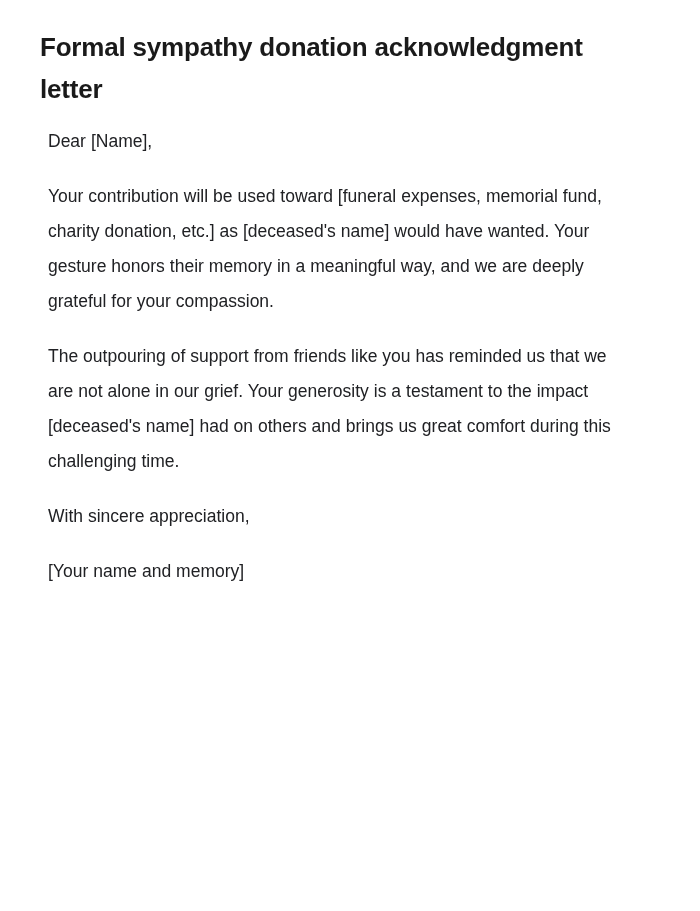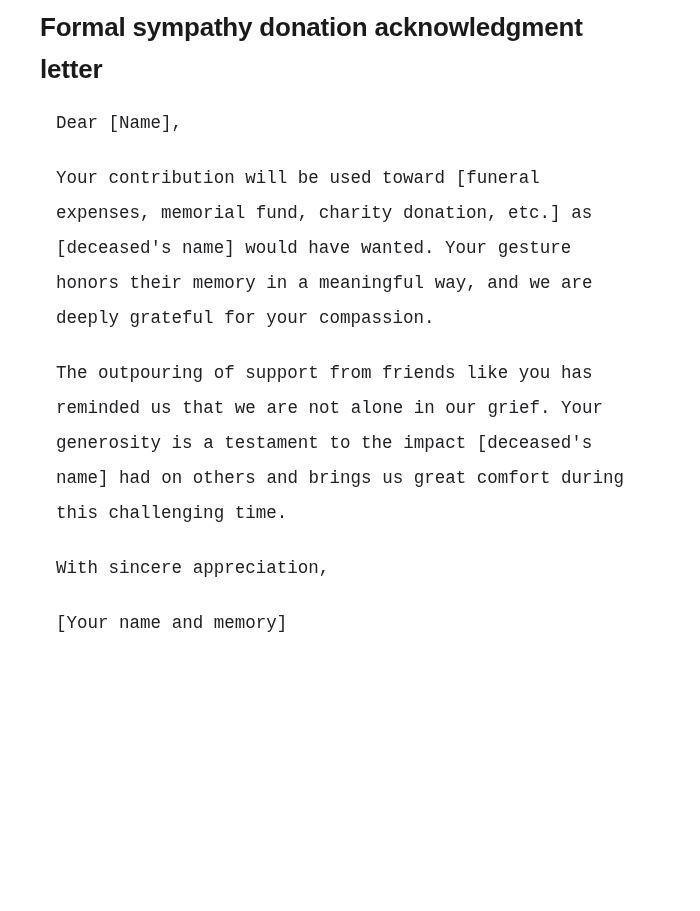--- a/index.html
+++ b/index.html
@@ -12,34 +12,33 @@
     height: 911px;
     overflow: hidden;
     font-family: "Liberation Sans", sans-serif;
     -webkit-font-smoothing: antialiased;
   }
   .letter-page {
     box-sizing: border-box;
     width: 700px;
     min-height: 911px;
     background: #ffffff;
-    padding: 6px 60px 20px 40px;
+    padding: 26px 60px 20px 40px;
   }
   .letter-title {
     margin: 0 0 14px 0;
     font-size: 26px;
     line-height: 42px;
     font-weight: 700;
     letter-spacing: -0.2px;
     color: #1a1a1a;
     max-width: 580px;
   }
   .letter-body {
-    margin: 16px;
-    font-family: Liberation Mono, monospace;
+    margin: 8px;
   }
   .letter-paragraph {
     margin: 0 0 20px 0;
     font-size: 17.5px;
     line-height: 35px;
     font-weight: 400;
     color: #202124;
     max-width: 602px;
     text-align: left;
     word-spacing: 0.1px;

